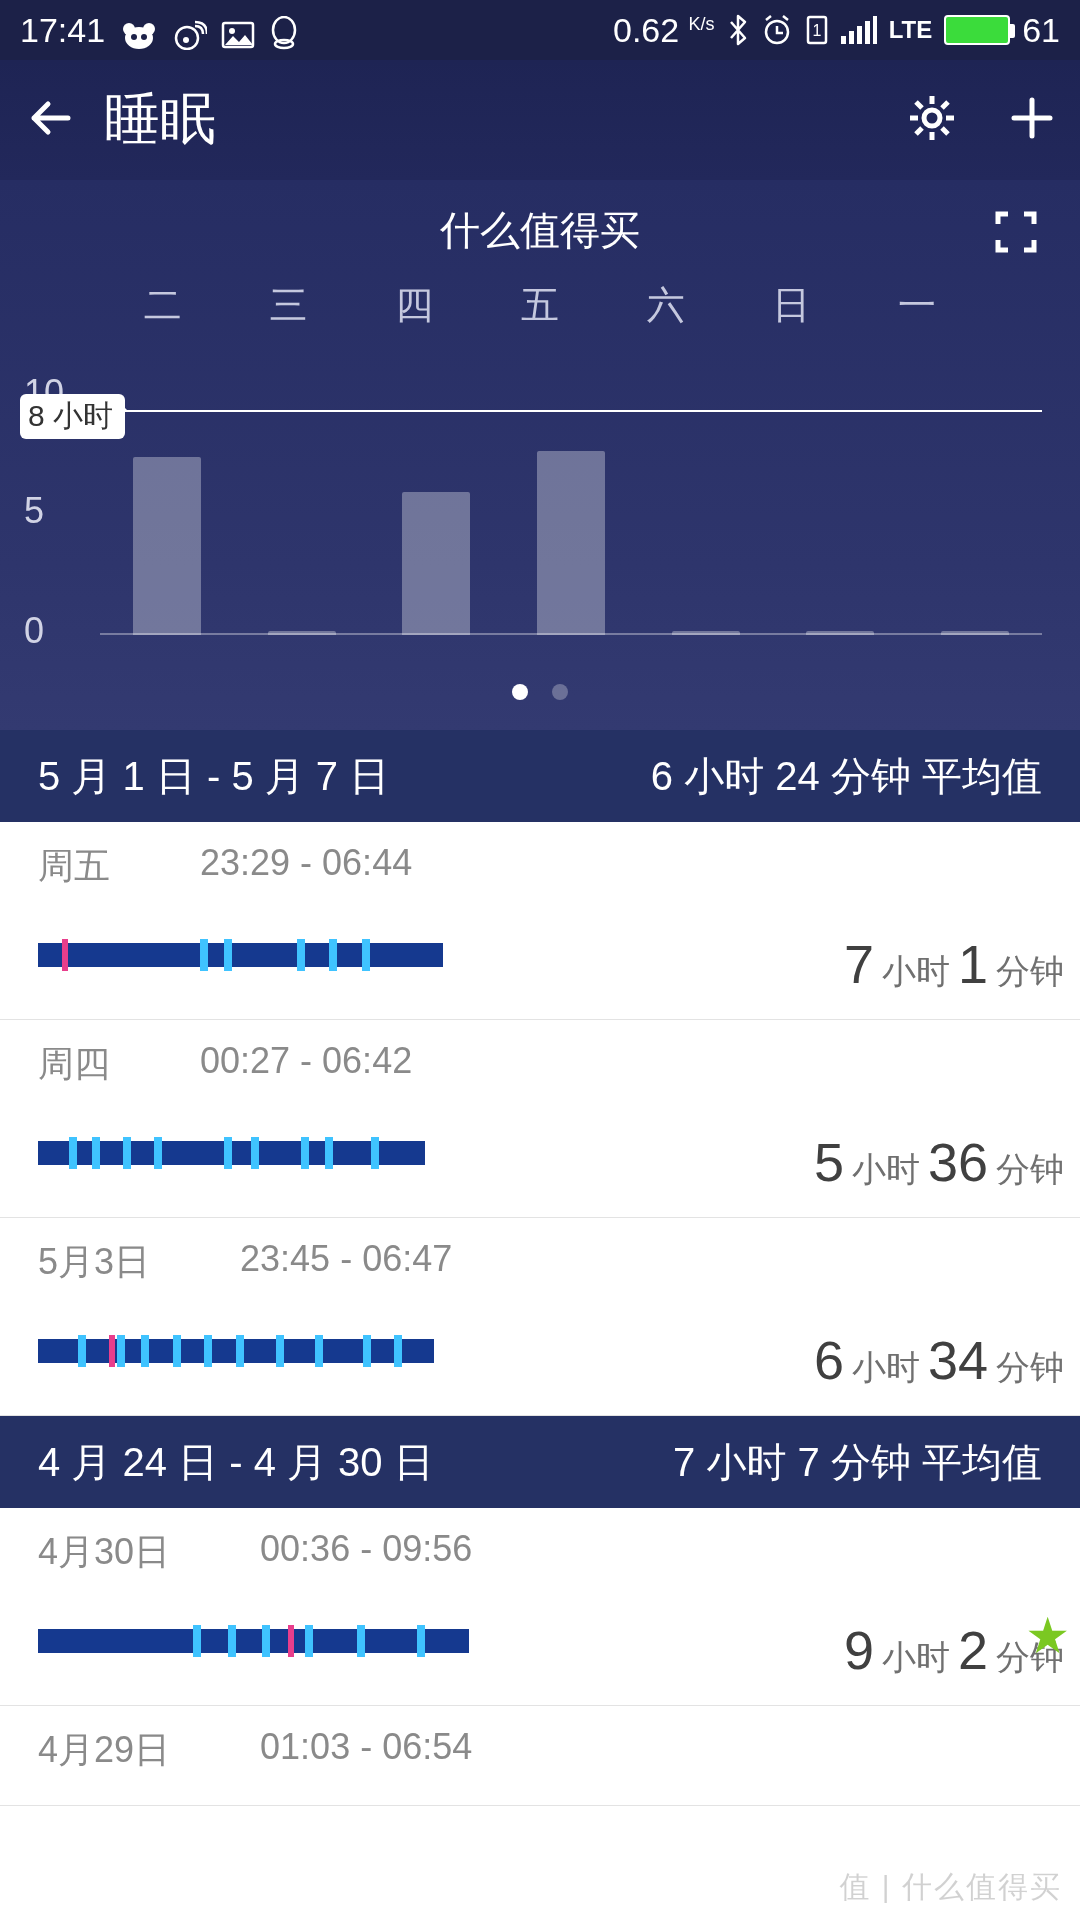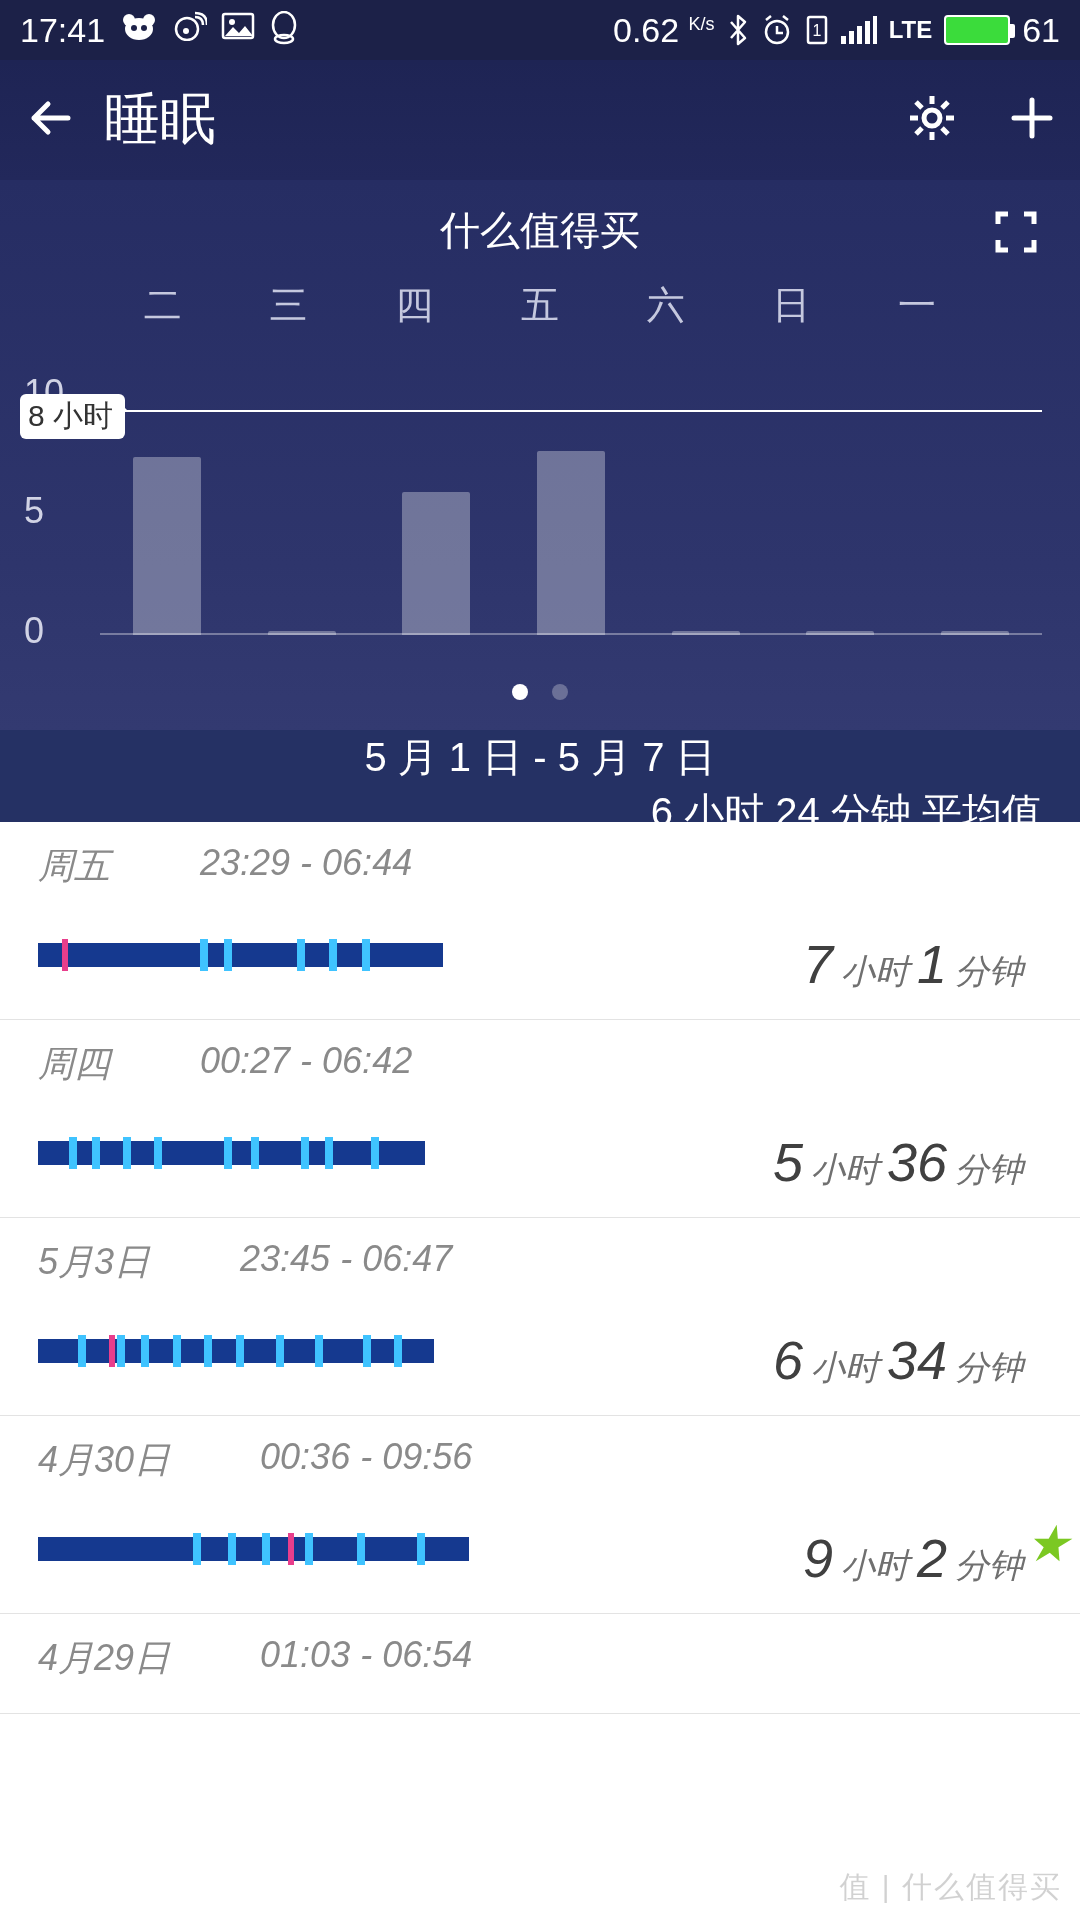--- a/index.html
+++ b/index.html
@@ -1,20 +1,20 @@
 <!DOCTYPE html>
 <html><head>
 <meta charset="utf-8">
 <style>
   * { margin: 0; padding: 0; box-sizing: border-box; font-family: -apple-system, "Helvetica Neue", Arial, sans-serif; }
   body { width: 1080px; height: 1920px; background: #fff; overflow: hidden; position: relative; }
 
   
   .status-bar { height: 60px; background: linear-gradient(#1c2148,#1c2148); color: #fff; display: flex; align-items: center; padding: 0 20px; font-size: 34px; }
-  .status-left { display: flex; align-items: flex-start; gap: 14px; }
+  .status-left { display: flex; align-items: flex-end; gap: 14px; }
   .status-right { margin-left: auto; display: flex; align-items: center; gap: 12px; }
   .sb-ico { display: inline-flex; }
   .battery { width: 66px; height: 30px; border: 2px solid #fff; border-radius: 4px; position: relative; background:#3bdc3b; }
   .battery::after { content: ""; position: absolute; right: -7px; top: 7px; width: 5px; height: 14px; background: #fff; border-radius: 0 2px 2px 0; }
 
   
   .app-header { height: 120px; background: linear-gradient(#1e2454,#22285b); display: flex; align-items: center; padding: 0 24px; color: #fff; }
   .app-title { font-size: 56px; font-weight: 500; margin-left: 30px; }
   .header-actions { margin-left: auto; display: flex; gap: 50px; align-items: center; }
 
@@ -30,25 +30,25 @@
   .goal-badge { position:absolute; left:20px; top:214px; background:#fff; color:#333; font-size:30px; padding:2px 12px 2px 8px; border-radius:6px; }
   .goal-badge::after{content:"";position:absolute;right:-12px;top:6px;border:10px solid transparent;border-left-color:#fff;}
   .bars { position:absolute; left:100px; right:38px; bottom:95px; top:200px; display:flex; justify-content:space-around; align-items:flex-end; }
   .bar { width:68px; background:rgba(255,255,255,0.32); border-radius:2px 2px 0 0; }
   .baseline { position:absolute; left:100px; right:38px; bottom:95px; height:2px; background:rgba(255,255,255,0.35);}
   .dots { position:absolute; bottom:30px; left:0; right:0; display:flex; justify-content:center; gap:24px;}
   .dot{width:16px;height:16px;border-radius:50%;background:#fff;}
   .dot.inactive{background:rgba(255,255,255,0.28);}
 
   
-  .week-summary { background:#253164; color:#fff; height:92px; display:flex; align-items:center; padding:0 38px; font-size:40px;flex-direction:column; }
+  .week-summary { background:#253164; color:#fff; height:92px; display:flex; align-items:center; padding:0 38px; font-size:40px; }
   .week-summary .avg{ margin-left:auto; }
 
   
-  .day-row { background:#fff; border-bottom:1px solid #e3e3e3; padding:20px 57px 24px 38px; position:relative;font-style:italic;}
+  .day-row { background:#fff; border-bottom:1px solid #e3e3e3; padding:20px 16px 24px 38px; position:relative;}
   .day-head { display:flex; gap:90px; color:#8a8a8a; font-size:36px; margin-bottom:18px;}
   .day-body { display:flex; align-items:center; }
   .timeline { flex:0 0 440px; height:34px; position:relative; margin-left:0;}
   .tl-base{position:absolute;left:0;top:8px;height:24px;background:#15398f;}
   .tl-seg{position:absolute;top:4px;height:32px;}
   .seg-pink{background:#e83e8c;width:6px;}
   .seg-cyan{background:#3fc3ff;width:8px;}
   .duration { margin-left:auto; color:#404040; display:flex; align-items:baseline; gap:8px;}
   .duration .big{font-size:54px;font-weight:400;}
   .duration .unit{font-size:34px;color:#707070;margin-top:40px;}
@@ -268,20 +268,24 @@
           <div class="tl-seg seg-cyan" style="left: 81%;"></div>
         </div>
         <div class="duration">
           <span class="big">6</span>
           <span class="unit">小时</span>
           <span class="big">34</span>
           <span class="unit">分钟</span>
         </div>
       </div>
     </div>
+    <div class="week-summary">
+      <span>4 月 24 日 - 4 月 30 日</span>
+      <span class="avg">7 小时 7 分钟 平均值</span>
+    </div>
     <div class="day-row">
       <div class="day-head">
         <span>4月30日</span>
         <span>00:36 - 09:56</span>
       </div>
       <div class="day-body">
         <div class="timeline">
           <div class="tl-base" style="width: 98%;"></div>
           <div class="tl-seg seg-pink" style="left: 56.84%;"></div>
           <div class="tl-seg seg-cyan" style="left: 35.28%;"></div>

